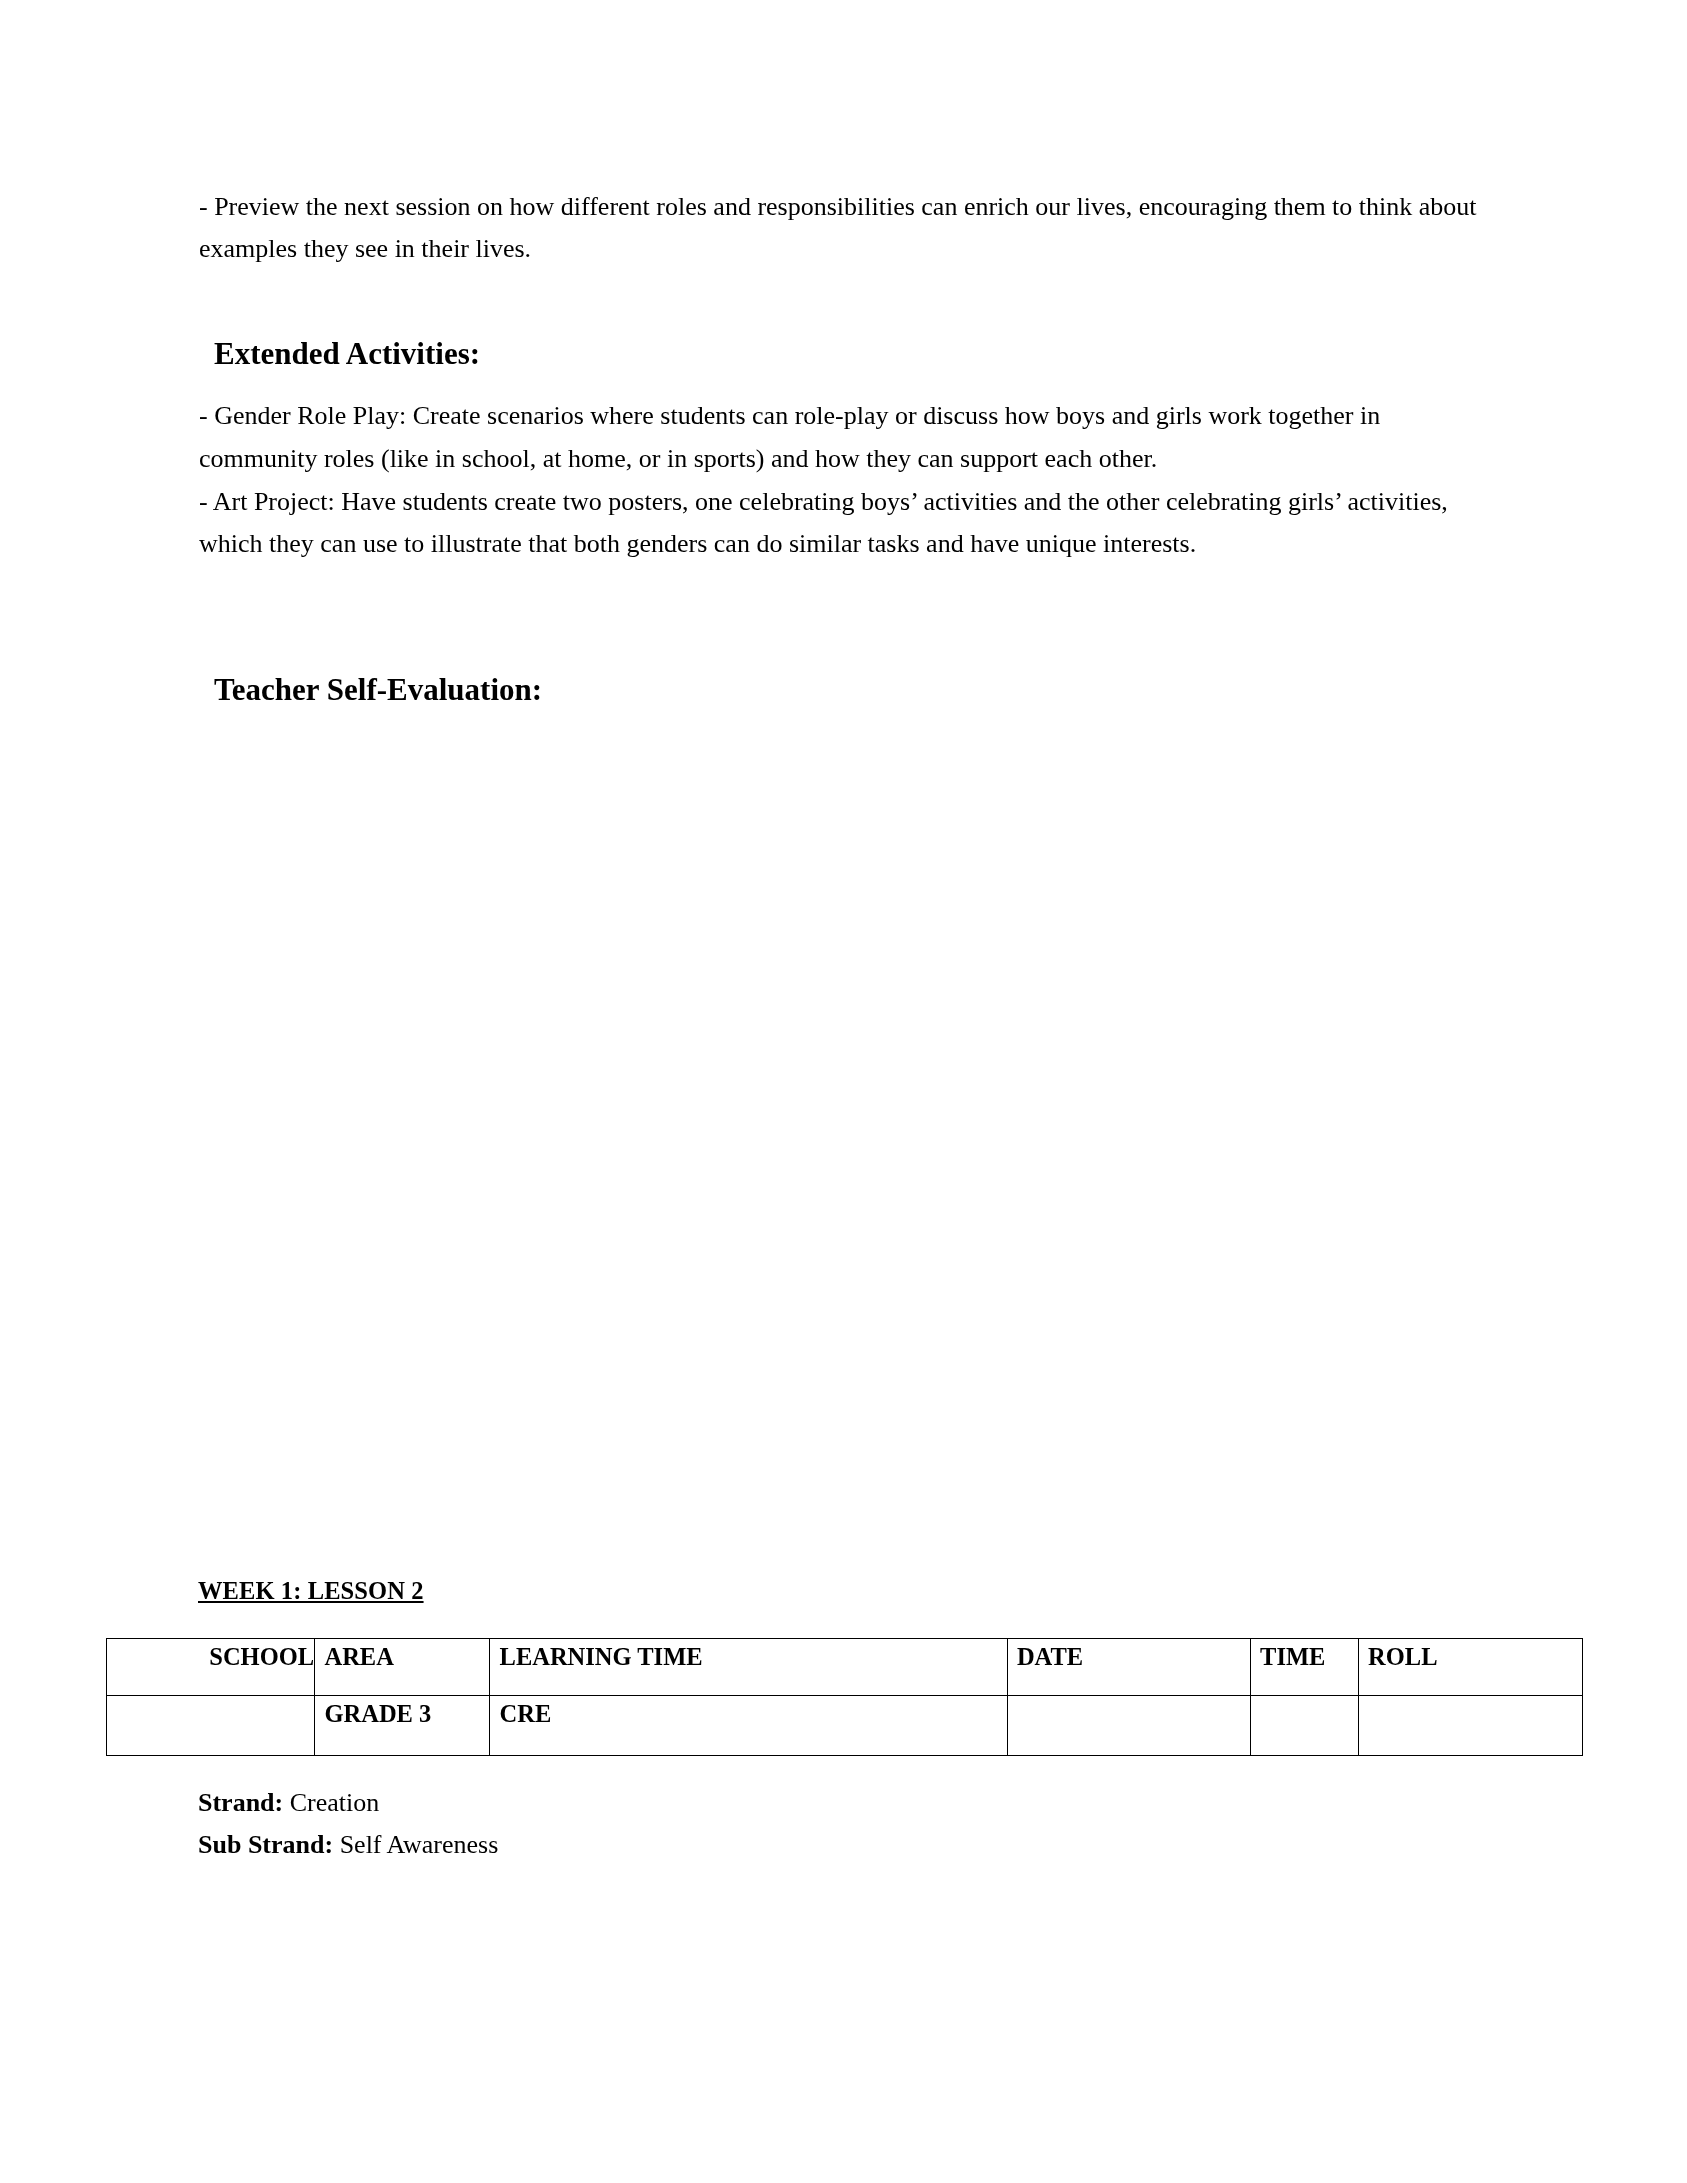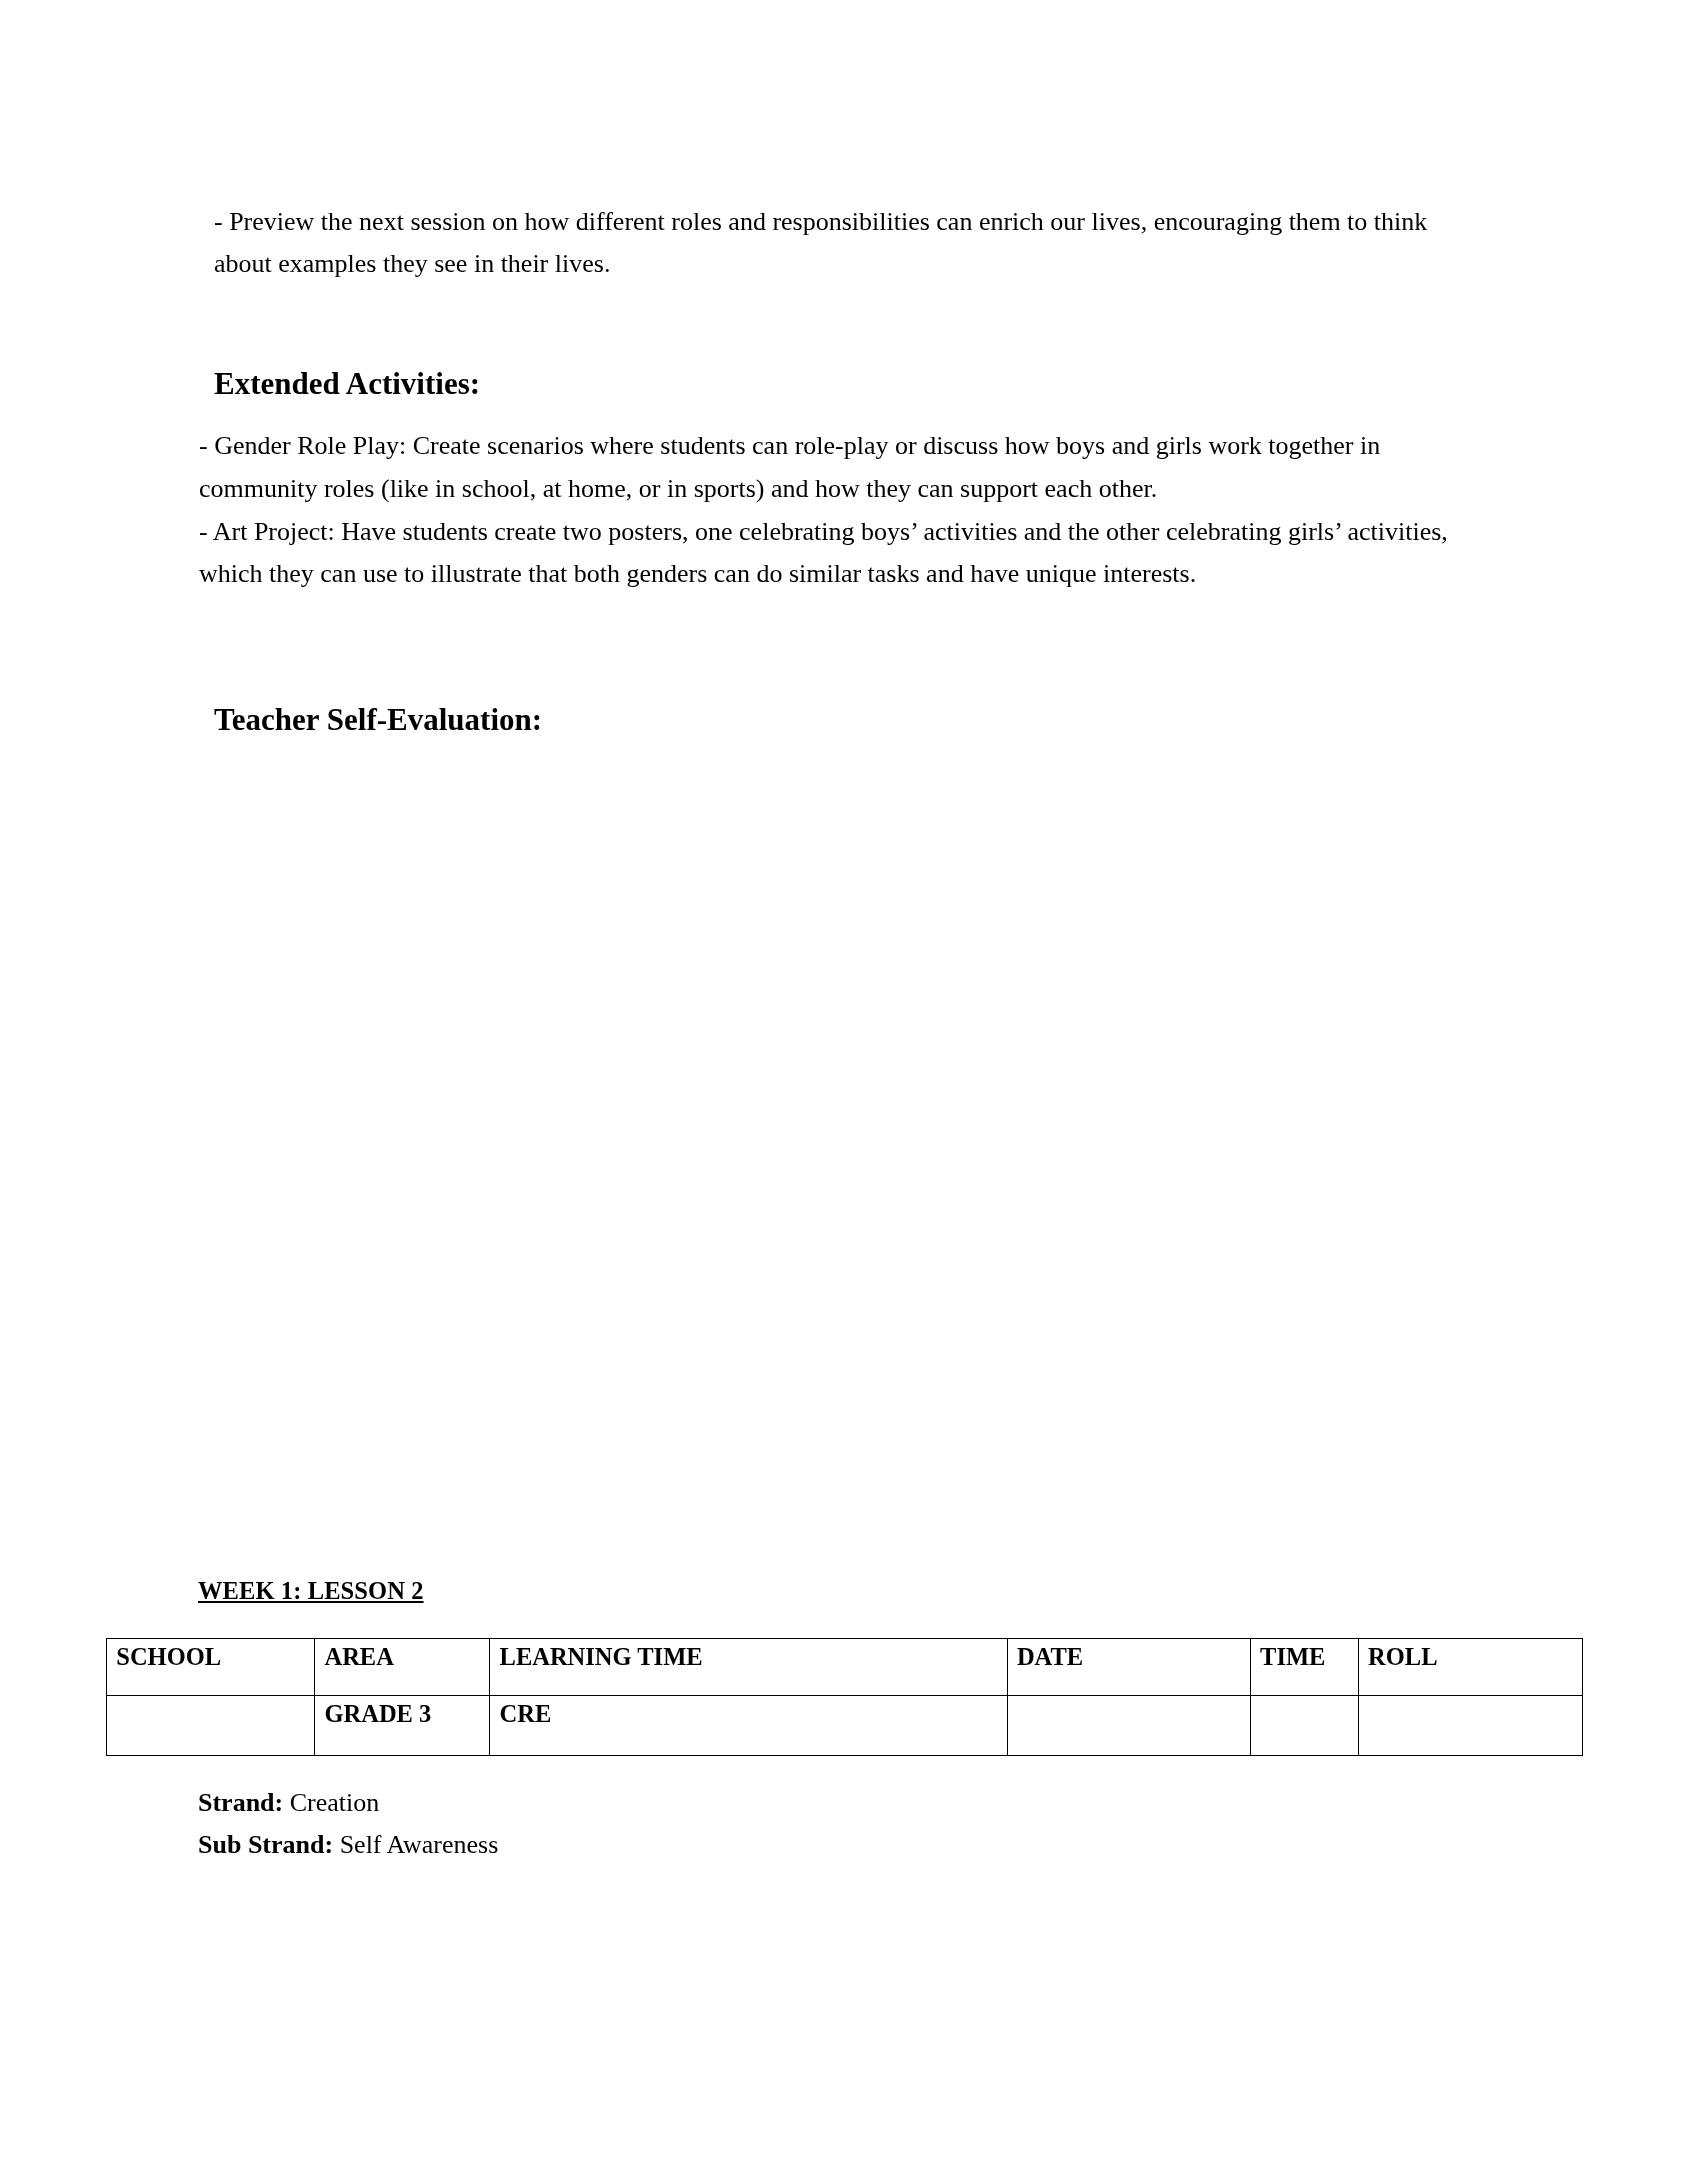--- a/index.html
+++ b/index.html
@@ -23,21 +23,21 @@
     position: absolute;
     left: 198px;
     top: 185px;
     width: 1297px;
   }
 
   
   .para {
     font-size: 26px;
     line-height: 1.62;
-    margin: 16px;
+    margin: 1px;
     text-align: left;
     letter-spacing: 0px;
   }
   .para.tight {
     margin: 1px;
   }
   .bold-head {
     font-size: 31px;
     line-height: 1.62;
     font-weight: bold;
@@ -82,21 +82,21 @@
     height: 60px;
     font-weight: bold;
   }
   .c-school { width: 208px; }
   .c-level  { width: 175px; }
   .c-area   { width: 517px; }
   .c-date   { width: 243px; }
   .c-time   { width: 108px; }
   .c-roll   { width: 224px; }
 
-  .cell-school-head { padding-left: 17px; }
+  .cell-school-head { padding-left: 17px; text-align: right; }
   .cell-level-head  { padding-left: 12px; }
   .cell-area-head   { padding-left: 14.6px; }
   .cell-date-head   { padding-left: 13.2px; }
   .cell-time-head   { padding-left: 13.2px; }
   .cell-roll-head   { padding-left: 13.2px; }
   .cell-grade       { padding-left: 12px; }
   .cell-cre         { padding-left: 42px; }
 
   
   .strand-block {

